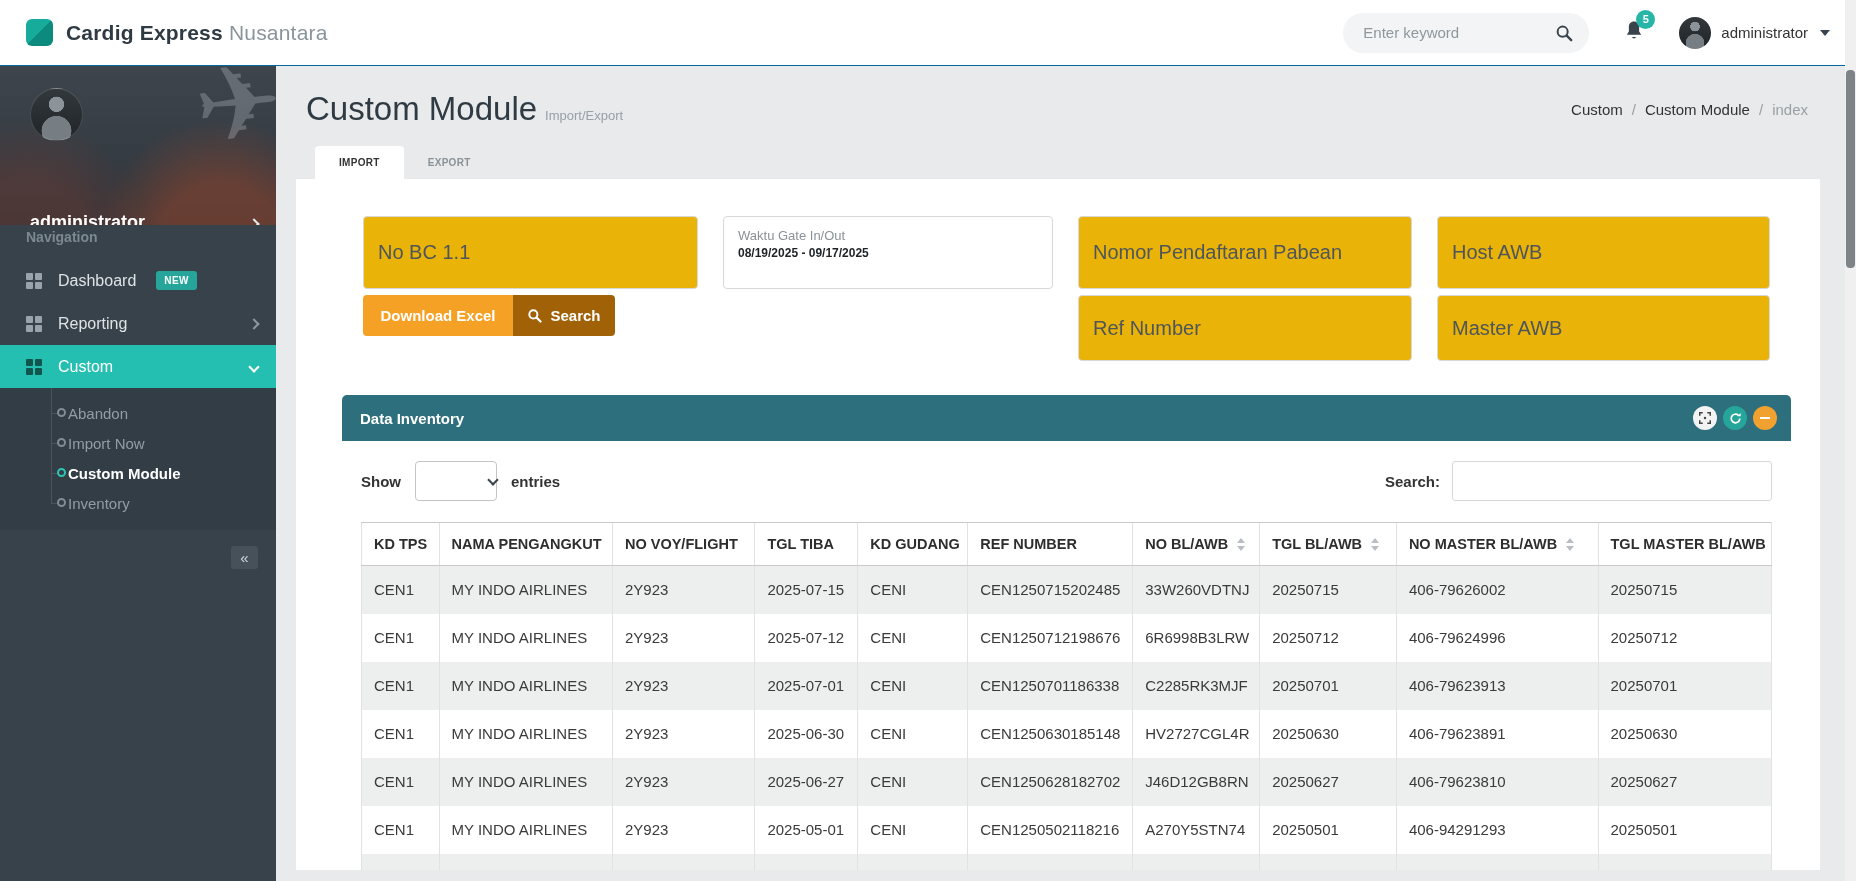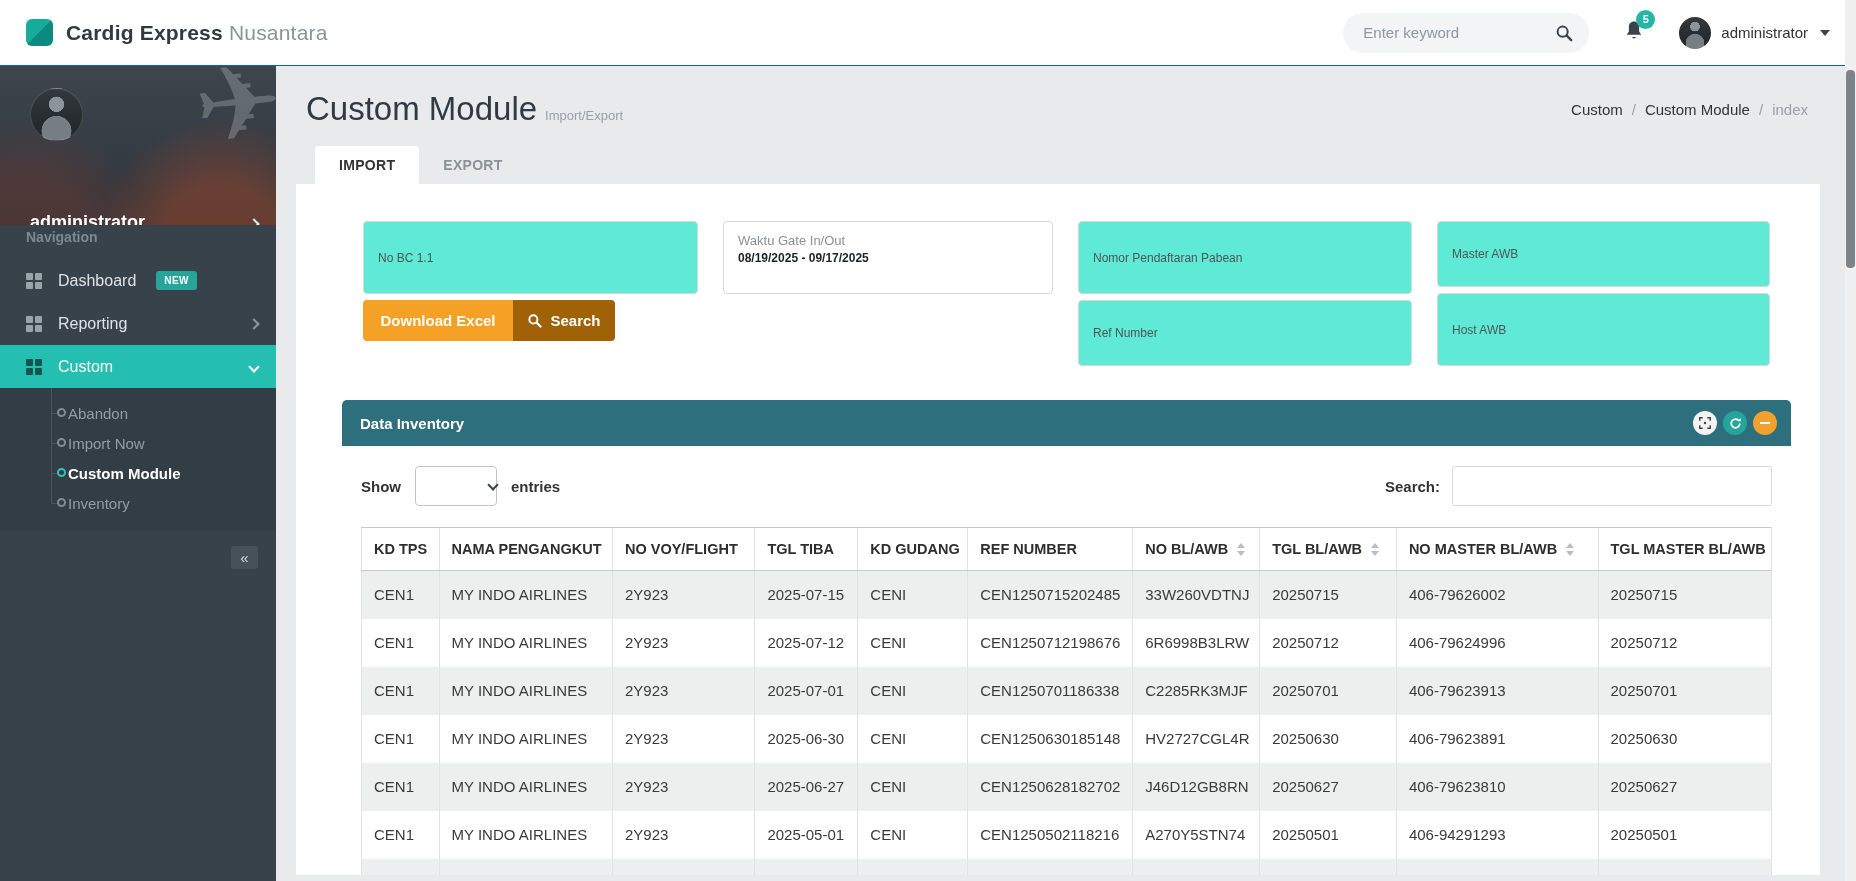--- a/index.html
+++ b/index.html
@@ -89,32 +89,32 @@
   .content { flex:1; min-width:0; }
   .page-head { display:flex; justify-content:space-between; align-items:center; padding:24px 48px 0 30px; }
   .page-title { font-size:33px; font-weight:400; color:#2F3A42; }
   .page-title small { font-size:13px; color:#97A1A8; font-weight:400; margin-left:8px;margin-top:28px; }
   .breadcrumb { font-size:15px; color:#333; display:flex; align-items:center; gap:9px; }
   .breadcrumb .crumb { cursor:pointer; }
   .breadcrumb .sep { color:#9AA0A5; }
   .breadcrumb .current { color:#9AA0A5; }
 
   .tabs { display:flex; margin:18px 0 0 39px; }
-  .tab { padding:11px 24px; font-size:14px; font-weight:700; letter-spacing:.3px; cursor:pointer;
+  .tab { padding:11px 24px; font-size:10px; font-weight:700; letter-spacing:.3px; cursor:pointer;
     color:#8A9298; border-radius:4px 4px 0 0; }
   .tab.active { background:#fff; color:#333; }
 
   .card { background:#fff; margin:0 36px 0 20px; height:691px; overflow:hidden; }
 
   
   .filters { display:flex; gap:25px; padding:37px 50px 0 67px; }
   .fcol { display:flex; flex-direction:column; gap:6px; }
   .fcol.c1 { width:335px; } .fcol.c2 { width:330px; } .fcol.c3 { width:334px; } .fcol.c4 { width:333px; }
-  .finput { height:73px; border:1px solid #D8D8D8; border-radius:4px; padding:0 14px; font-size:12px;
-    color:#444; width:100%; outline:none; font-family:inherit; background:#5eead4; }
+  .finput { height:73px; border:1px solid #D8D8D8; border-radius:4px; padding:0 14px; font-size:20px;
+    color:#444; width:100%; outline:none; font-family:inherit; background:#eab308; }
   .finput::placeholder { color:#4E555B; opacity:1; }
   .finput.short { height:66px; }
   .daterange { height:73px; border:1px solid #D8D8D8; border-radius:4px; padding:11px 14px;
     cursor:pointer; }
   .daterange .lbl { font-size:13px; color:#8A9197; }
   .daterange .val { font-size:12px; font-weight:700; color:#1E2328; margin-top:3px; }
   .btn-row { display:flex; }
   .btn { height:41px; border:none; font-size:15px; font-weight:700; color:#fff; cursor:pointer;
     display:flex; align-items:center; justify-content:center; gap:8px; font-family:inherit; }
   .btn.orange { width:150px; background:#F5A125; border-radius:4px 0 0 4px; }
@@ -311,22 +311,22 @@
             <div class="daterange">
               <div class="lbl">Waktu Gate In/Out</div>
               <div class="val">08/19/2025 - 09/17/2025</div>
             </div>
           </div>
           <div class="fcol c3">
             <input class="finput" type="text" placeholder="Nomor Pendaftaran Pabean" style="">
             <input class="finput short" type="text" placeholder="Ref Number" style="">
           </div>
           <div class="fcol c4">
+            <input class="finput" type="text" placeholder="Host AWB" style="">
             <input class="finput short" type="text" placeholder="Master AWB" style="">
-            <input class="finput" type="text" placeholder="Host AWB" style="">
           </div>
         </div>
 
         <section class="panel">
           <div class="panel-head">
             <span class="panel-title">Data Inventory</span>
             <span class="panel-actions">
               <button class="circle-btn white">
                 <svg width="12" height="12" viewBox="0 0 16 16">
                     <path d="M1 5V1h4M11 1h4v4M15 11v4h-4M5 15H1v-4" fill="none" stroke="#444" stroke-width="2"></path>

